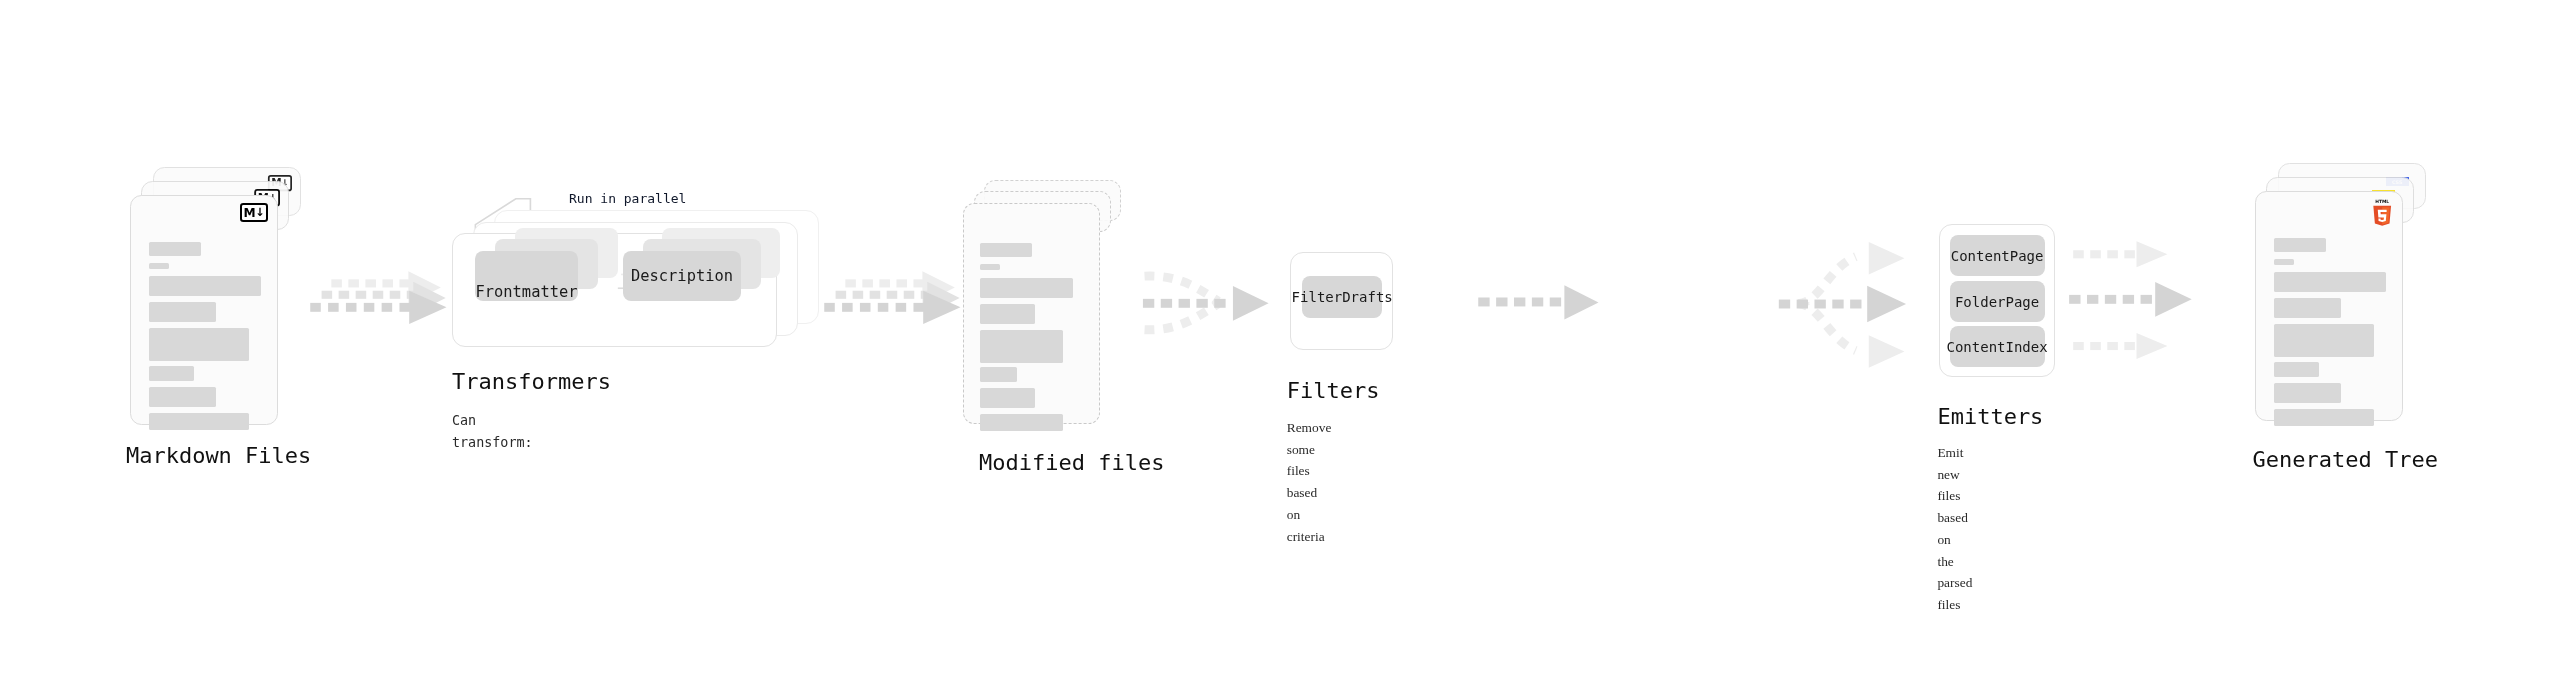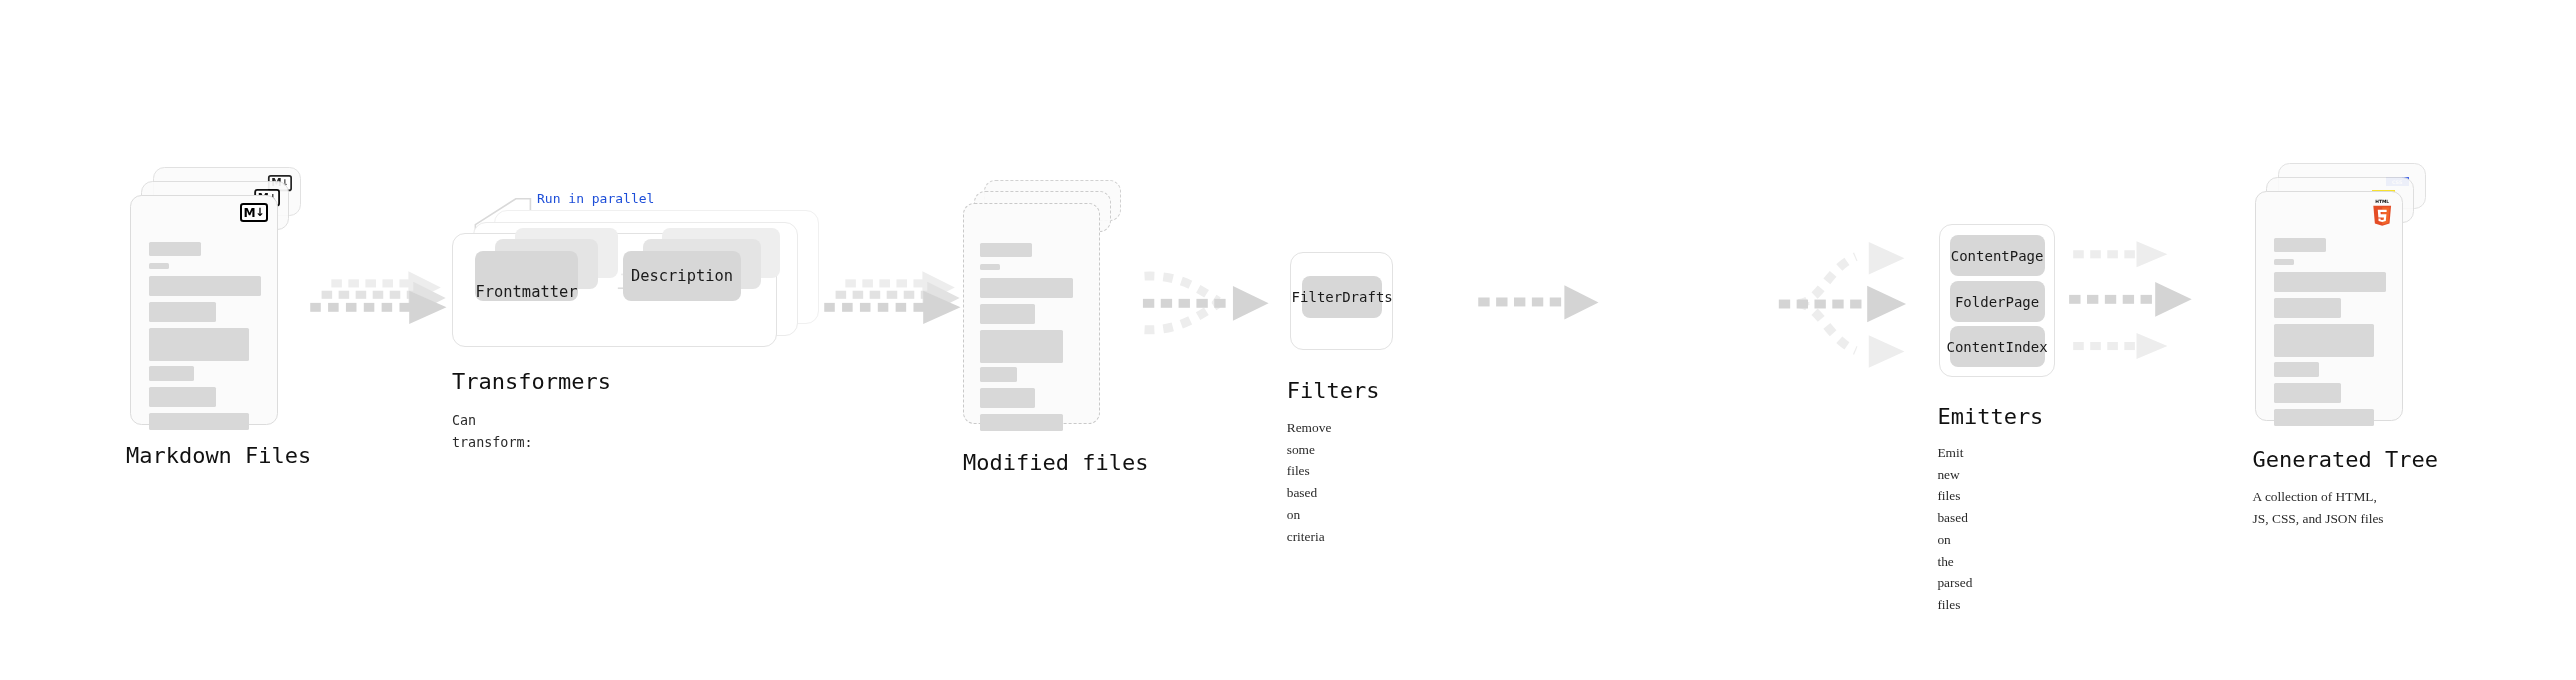--- a/index.html
+++ b/index.html
@@ -85,21 +85,21 @@
     font-family: Liberation Serif, serif;
   }
   .bullets { position: absolute; font-size: 13.4px; line-height: 1.62; color: #2a2a2a; }
   .bullets .hd { display: block; }
   .bullets ul { list-style: none; margin-top: 1.6px; }
   .bullets li { padding-left: 11.4px; position: relative; }
   .bullets li:before {
     content: "\2022"; position: absolute; left: 1.6px; top: -0.8px; color: #2a2a2a;
   }
   .parallel-label {
-    position: absolute; font-size: 13px; color: #1d4ed8; white-space: nowrap;
+    position: absolute; font-size: 13px; color: #0f172a; white-space: nowrap; margin-left: 32px;
   }
 
   svg.ovl { position: absolute; overflow: visible; }
 </style>
 </head>
 <body>
 
 <div id="stage">
 
   <div class="node" style="left:130px; top:167px;">
@@ -234,21 +234,21 @@
         <div class="skel" style="left:16.3px; top:39px;  width:52px;  height:14px;"></div>
         <div class="skel" style="left:16.3px; top:60px;  width:19.5px;  height:5.7px;"></div>
         <div class="skel" style="left:16.3px; top:74px;  width:93px; height:20.3px;"></div>
         <div class="skel" style="left:16.3px; top:100px; width:55px;  height:20.3px;"></div>
         <div class="skel" style="left:16.3px; top:126px; width:83px; height:32.5px;"></div>
         <div class="skel" style="left:16.3px; top:163px; width:37px;  height:15.4px;"></div>
         <div class="skel" style="left:16.3px; top:184px; width:55px;  height:20.3px;"></div>
         <div class="skel" style="left:16.3px; top:210px; width:83px; height:17px;"></div>
       </div>
     </div>
-    <div class="title" style="left:0px; top:270px;text-align:center;">Modified files</div>
+    <div class="title" style="left:16px; top:270px;text-align:center;">Modified files</div>
   </div>
 
   <svg class="ovl" style="left:1134px; top:258px;" width="150" height="102" viewBox="0 0 185 125">
     <path d="M13,22 C55,20 78,36 104,53" fill="none" stroke="#ededed" stroke-width="11" stroke-linecap="butt" stroke-dasharray="12 11"></path>
     <path d="M13,88 C55,90 78,72 104,56" fill="none" stroke="#ededed" stroke-width="11" stroke-linecap="butt" stroke-dasharray="12 11"></path>
     <g fill="#d4d4d4">
       <rect x="11" y="50" width="14" height="11"></rect>
         <rect x="33" y="50" width="14" height="11"></rect>
       <rect x="55" y="50" width="14" height="11"></rect>
         <rect x="77" y="50" width="14" height="11"></rect>
@@ -354,18 +354,16 @@
         <div class="skel" style="left:18px; top:67px;  width:19.5px;  height:5.7px;"></div>
         <div class="skel" style="left:18px; top:80px;  width:112px; height:20.3px;"></div>
         <div class="skel" style="left:18px; top:106px; width:67px;  height:20.3px;"></div>
         <div class="skel" style="left:18px; top:132px; width:100px; height:32.5px;"></div>
         <div class="skel" style="left:18px; top:170px; width:45px;  height:15.4px;"></div>
         <div class="skel" style="left:18px; top:191px; width:67px;  height:20.3px;"></div>
         <div class="skel" style="left:18px; top:217px; width:100px; height:17px;"></div>
       </div>
     </div>
     <div class="title" style="left:-2.4px; top:284px;">Generated Tree</div>
-    <div class="subtitle" style="left:-2.4px; top:323px;">A collection of HTML,
-JS, CSS, and JSON files</div>
   </div>
 
 </div>
 
 
 </body></html>

